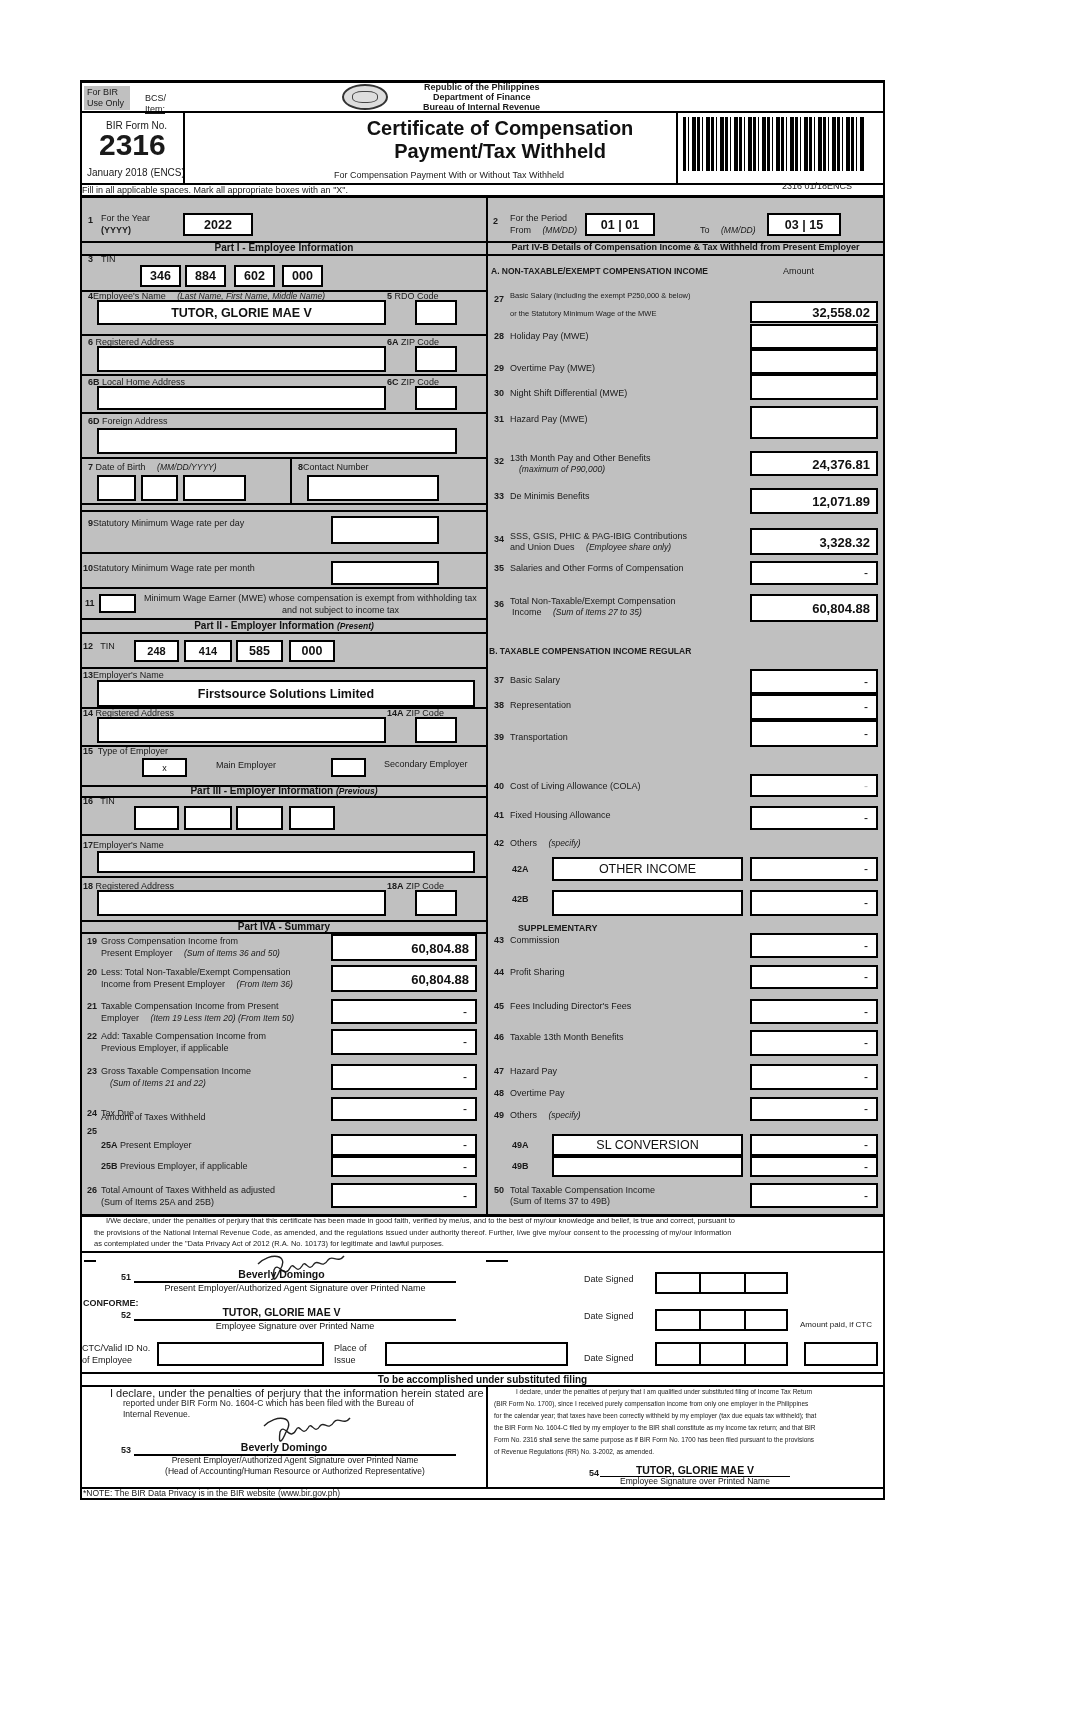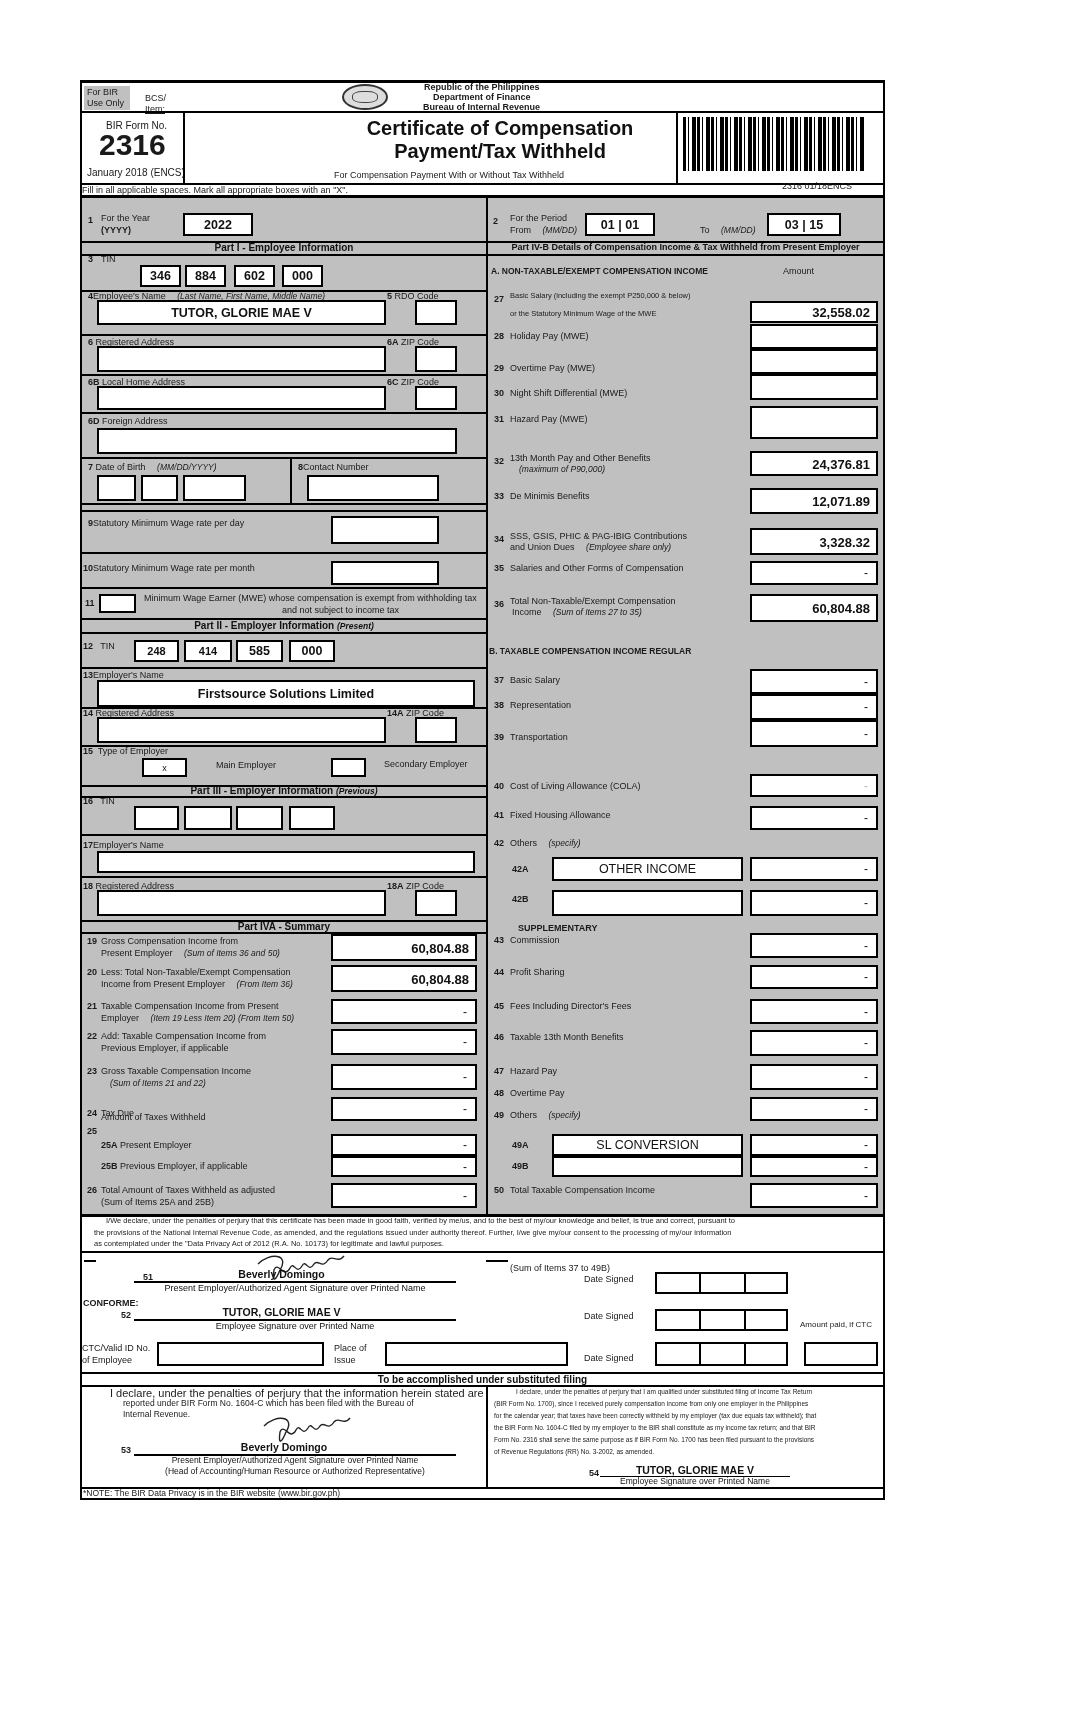--- a/index.html
+++ b/index.html
@@ -411,38 +411,38 @@
     </div>
     <div class="lbl sm num" style="left: 512px; top: 1161px;">49B</div>
     <div class="box" style="left: 552px; top: 1156px; width: 191px; height: 21px;">
       <div class="cval" style="font-weight: normal;"></div>
     </div>
     <div class="box" style="left: 750px; top: 1156px; width: 128px; height: 21px;">
       <div class="dash">-</div>
     </div>
     <div class="lbl sm num" style="left: 494px; top: 1185px;">50</div>
     <div class="lbl sm" style="left: 510px; top: 1185px;"><span>Total Taxable Compensation Income </span><span class="ital"></span></div>
-    <div class="lbl sm" style="left: 510px; top: 1263px;">(Sum of Items 37 to 49B)</div>
+    <div class="lbl sm" style="left: 510px; top: 1196px;">(Sum of Items 37 to 49B)</div>
     <div class="box" style="left: 750px; top: 1183px; width: 128px; height: 25px;">
       <div class="dash">-</div>
     </div>
   </div>
 
 <div class="hline" style="left:80px;top:1214px;width:805px;height:3px;"></div>
 <div class="lbl" style="left:106px;top:1216px;font-size:7.5px;">I/We declare, under the penalties of perjury that this certificate has been made in good faith, verified by me/us, and to the best of my/our knowledge and belief, is true and correct, pursuant to</div>
 <div class="lbl" style="left:94px;top:1228px;font-size:7.5px;">the provisions of the National Internal Revenue Code, as amended, and the regulations issued under authority thereof. Further, I/we give my/our consent to the processing of my/our information</div>
 <div class="lbl" style="left:94px;top:1239px;font-size:7.5px;">as contemplated under the "Data Privacy Act of 2012 (R.A. No. 10173) for legitimate and lawful purposes.</div>
 <div class="hline" style="left:80px;top:1251px;width:805px;"></div>
 <div class="hline" style="left:84px;top:1260px;width:12px;"></div>
 <div class="hline" style="left:486px;top:1260px;width:22px;"></div>
 
 <svg class="abs" style="left:250px;top:1250px;" width="110" height="36" viewBox="0 0 110 36">
   <path d="M8 14 C 20 2, 40 4, 30 20 C 26 30, 22 34, 24 20 C 28 10, 34 30, 40 18 C 44 10, 46 26, 52 16 C 56 8, 58 24, 64 14 C 68 8, 72 20, 78 10 C 82 4, 88 14, 94 6" stroke="#222" stroke-width="1.4" fill="none"></path>
 </svg>
-<div class="lbl sm num" style="left:121px;top:1272px;margin-left:22px;">51</div>
+<div class="lbl sm num" style="left:121px;top:1272px;">51</div>
 <div class="abs num" style="left:134px;top:1268px;width:295px;text-align:center;font-size:10.5px;">Beverly Domingo</div>
 <div class="hline" style="left:134px;top:1281px;width:322px;"></div>
 <div class="abs" style="left:134px;top:1283px;width:322px;text-align:center;font-size:9px;">Present Employer/Authorized Agent Signature over Printed Name</div>
 <div class="lbl sm num" style="left:83px;top:1298px;">CONFORME:</div>
 <div class="lbl sm num" style="left:121px;top:1310px;">52</div>
 <div class="abs num" style="left:134px;top:1306px;width:295px;text-align:center;font-size:10.5px;">TUTOR, GLORIE MAE V</div>
 <div class="hline" style="left:134px;top:1319px;width:322px;"></div>
 <div class="abs" style="left:134px;top:1321px;width:322px;text-align:center;font-size:9px;">Employee Signature over Printed Name</div>
 
 <div class="lbl sm" style="left:82px;top:1343px;">CTC/Valid ID No.</div>

